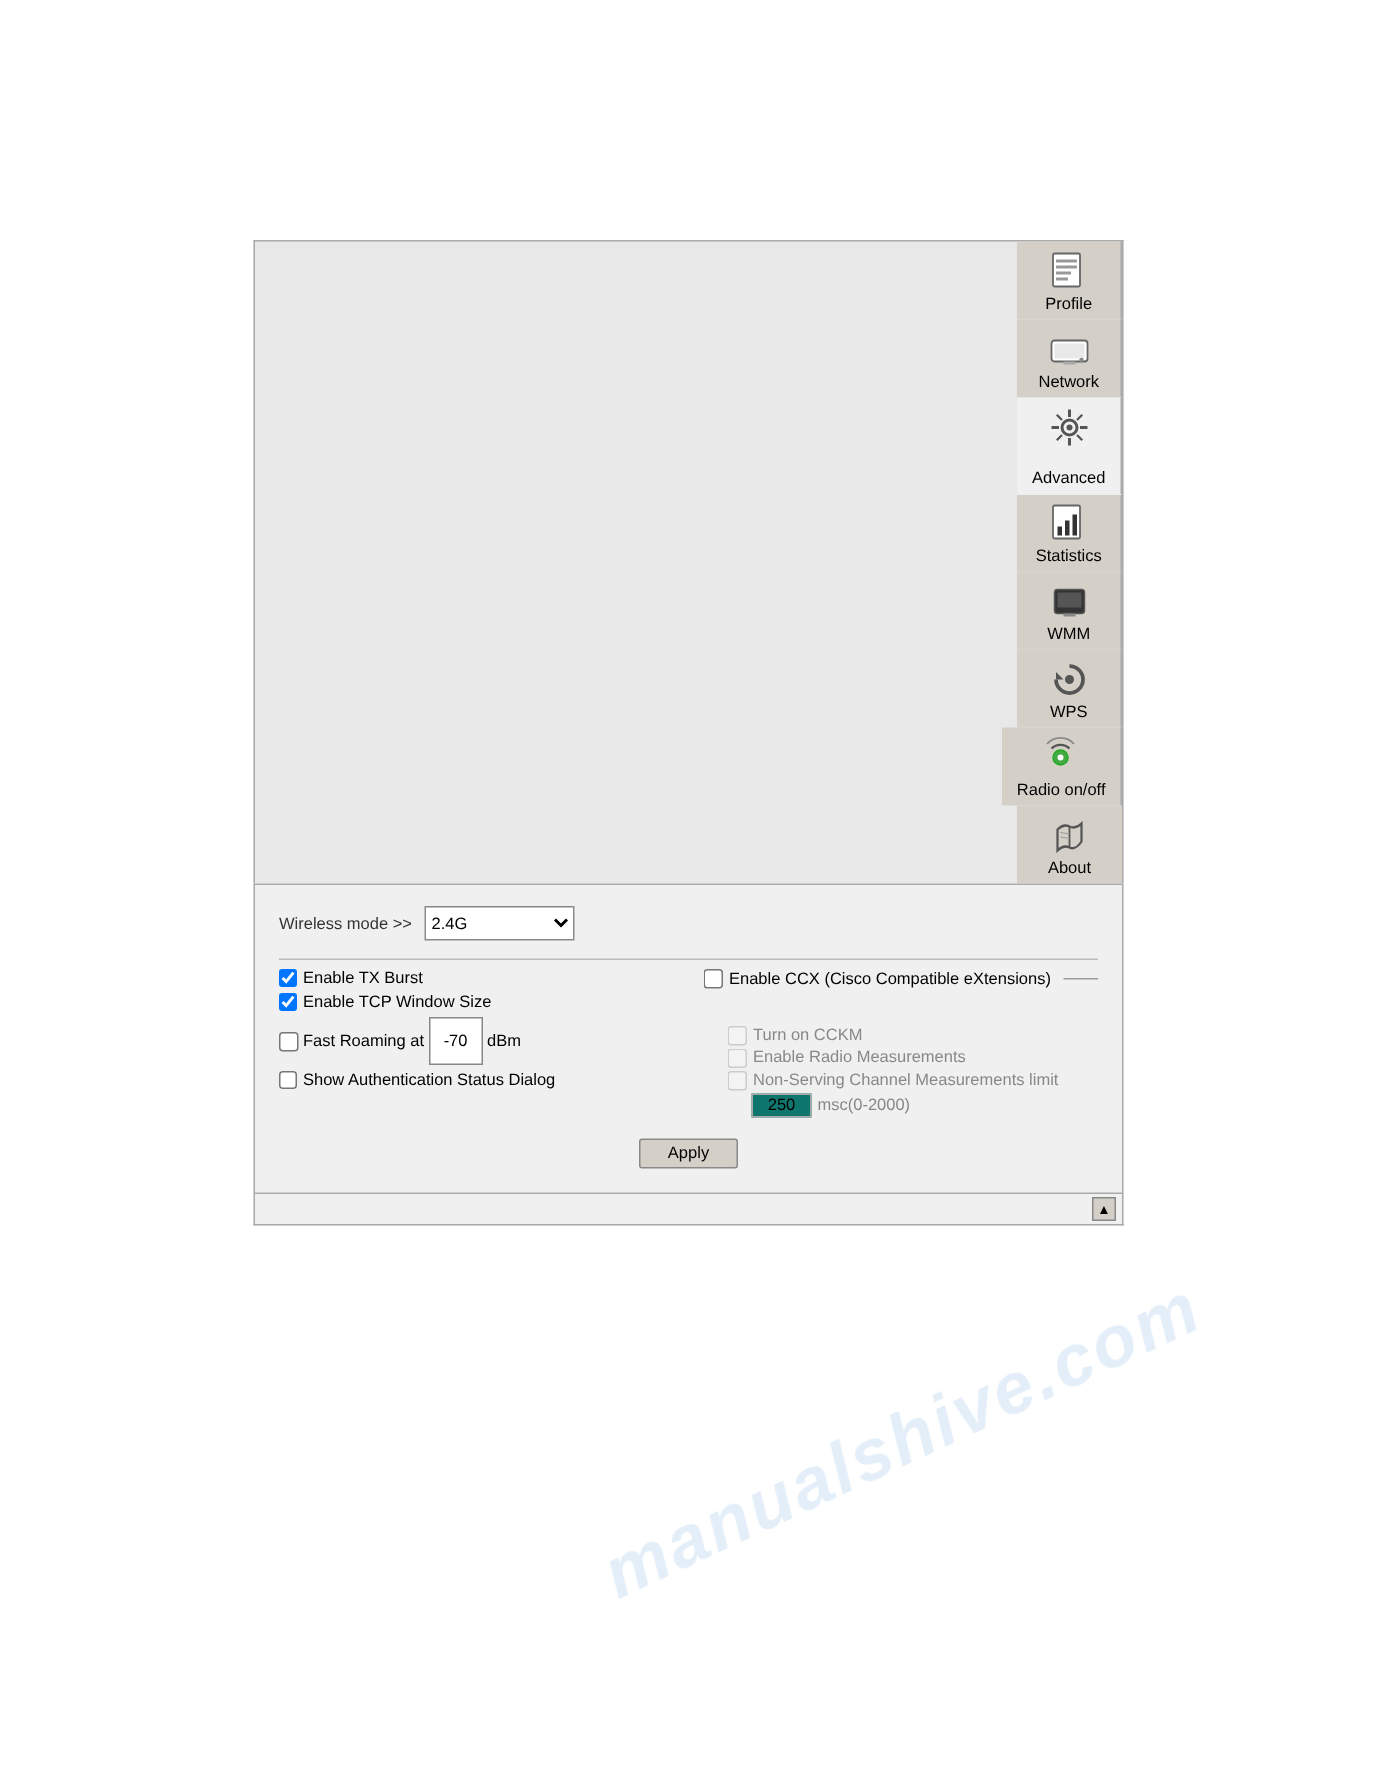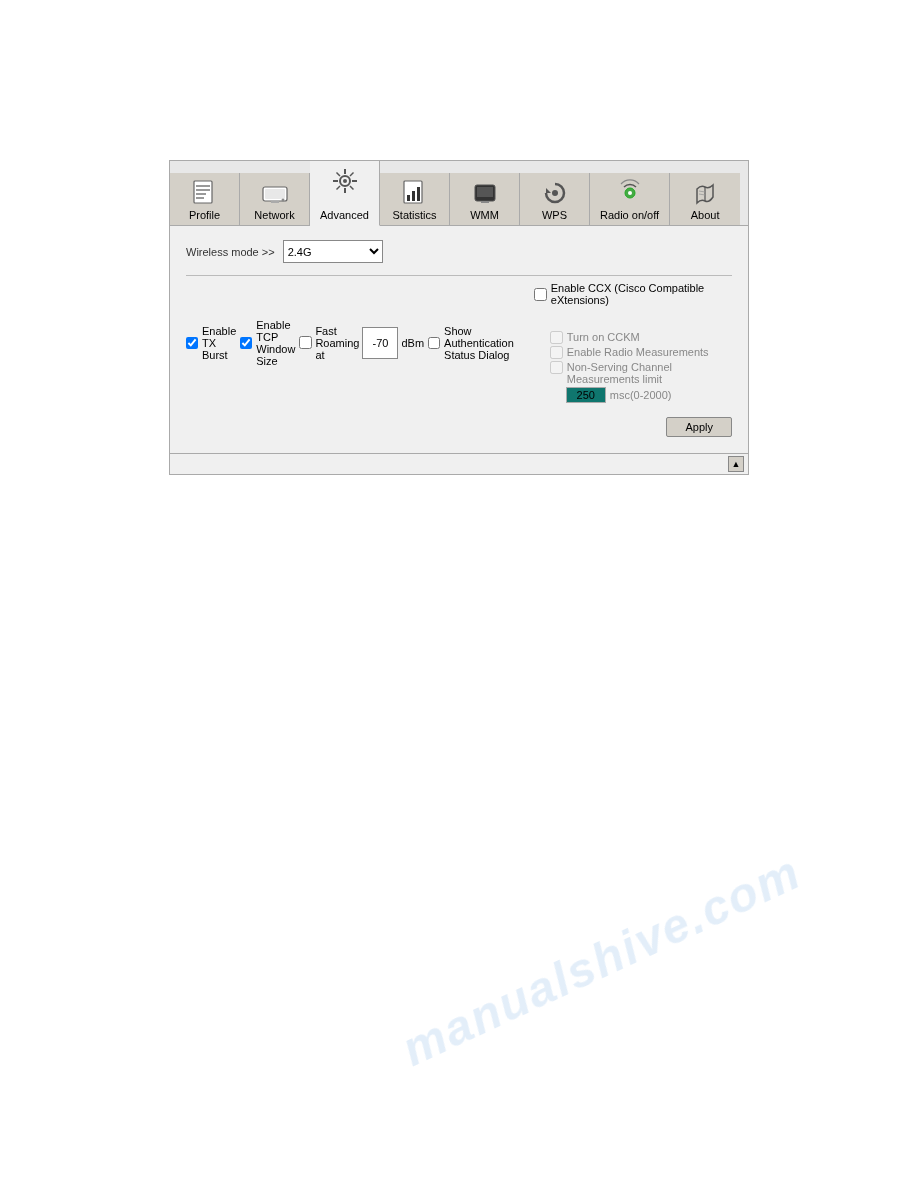--- a/index.html
+++ b/index.html
@@ -15,20 +15,21 @@
     .app-container {
       display: flex;
       flex-direction: column;
       align-items: center;
       padding-top: 160px;
     }
 
     
     .tab-bar {
       display: flex;
+      flex-direction: column;
       align-items: flex-end;
       background: #e8e8e8;
       border: 1px solid #aaa;
       border-bottom: none;
       width: 580px;
     }
 
     .tab-item {
       display: flex;
       flex-direction: column;
@@ -103,21 +104,21 @@
     
     .content-split {
       display: flex;
       flex-direction: row;
       gap: 20px;
     }
 
     .left-panel {
       flex: 1;
       display: flex;
-      flex-direction: row;
+      flex-direction: column;
       gap: 4px;
     }
 
     .right-panel {
       flex: 1;
       display: flex;
       flex-direction: column;
       gap: 21px;
     }
 
@@ -228,21 +229,21 @@
       width: 120px;
       height: 20px;
       border: 1px solid #888;
       background: white;
     }
 
     
     .apply-row {
       margin-top: 14px;
       display: flex;
-      justify-content: flex-end;
+      justify-content: center;
     }
 
     .apply-btn {
       font-size: 11px;
       padding: 3px 18px;
       background: #d4d0c8;
       border: 1px solid #888;
       cursor: pointer;
       border-radius: 2px;
     }

